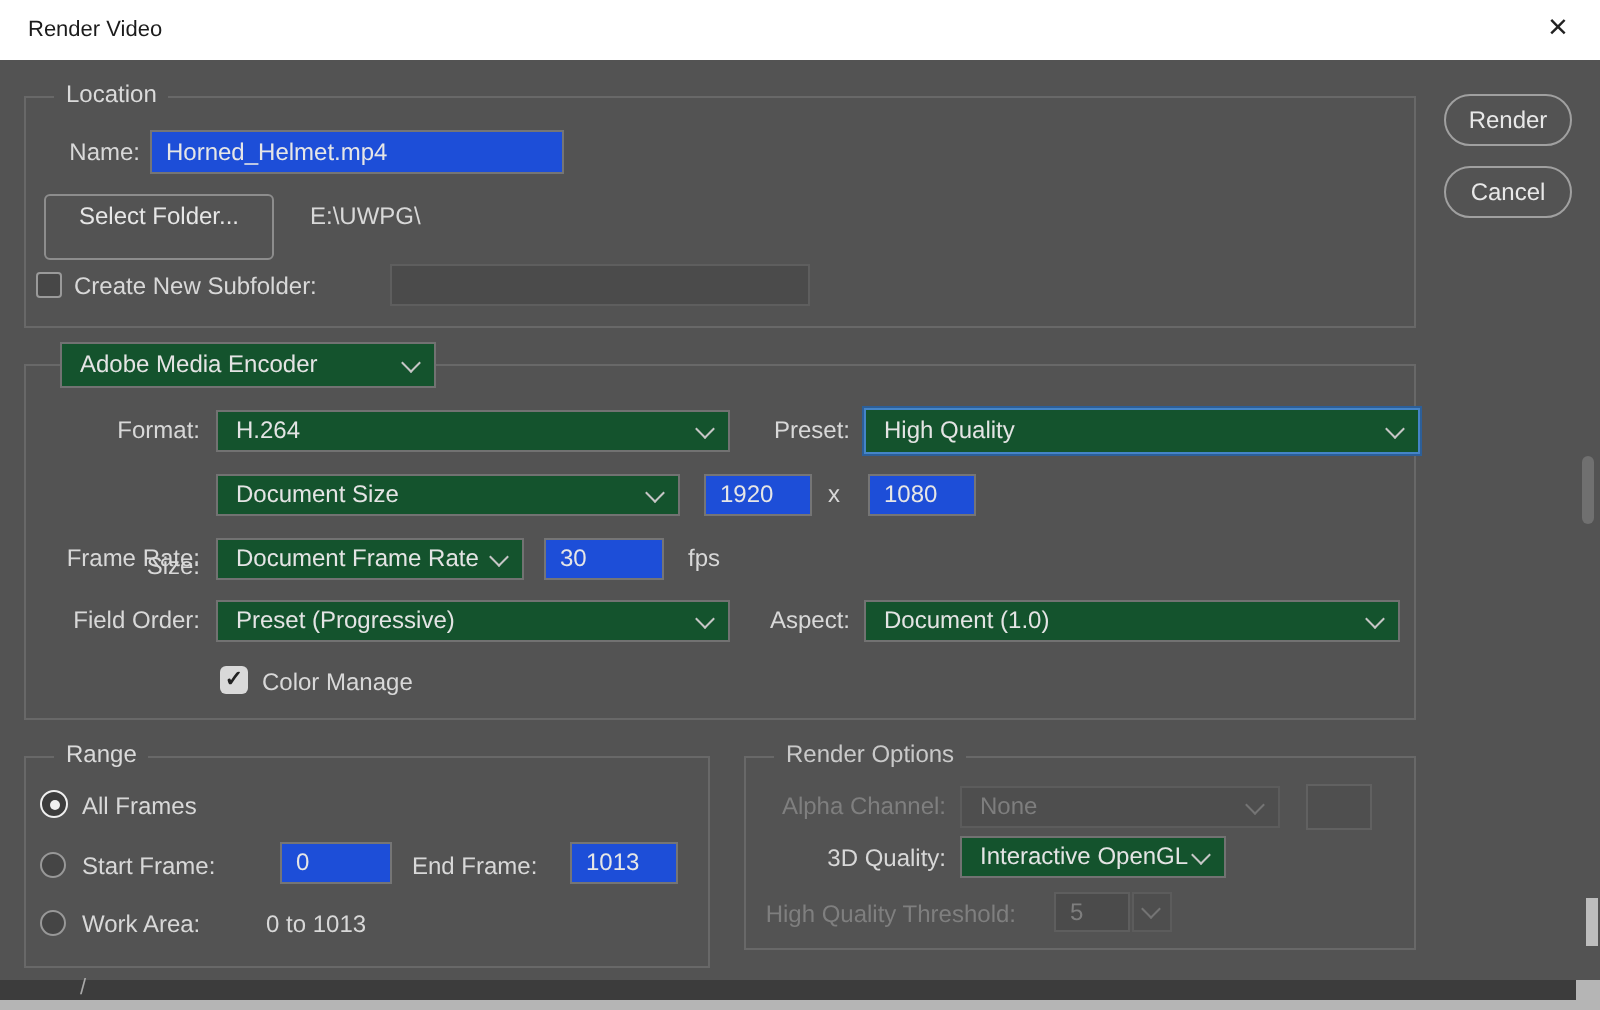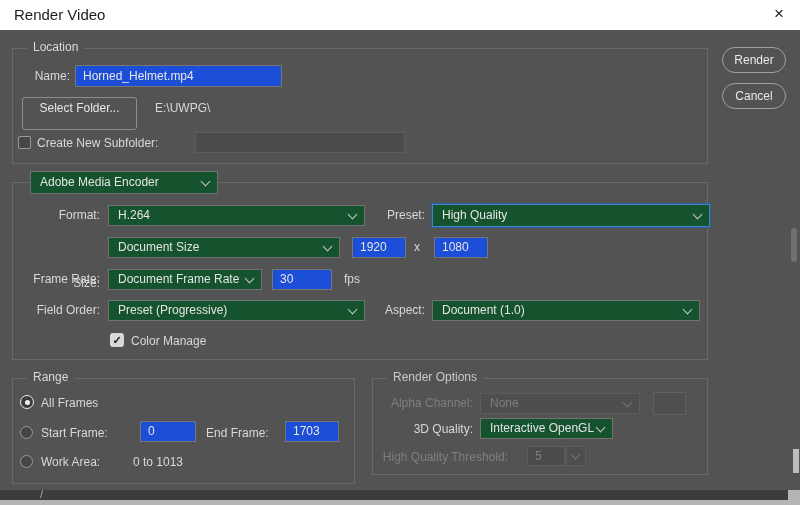--- a/index.html
+++ b/index.html
@@ -1,21 +1,21 @@
 <!DOCTYPE html>
 <html><head>
 <meta charset="utf-8">
 <style>
   html,body{margin:0;padding:0;background:#888;}
   #dialog{position:relative;width:800px;height:505px;font-family:"Liberation Sans",sans-serif;
           font-size:12px;color:#d8d8d8;overflow:hidden;background:#535353;
           -webkit-font-smoothing:antialiased;}
   
   .titlebar{position:absolute;left:0;top:0;width:800px;height:30px;background:#ffffff;color:#1c1c1c;}
-  .title-text{position:absolute;left:14px;top:0;line-height:30px;font-size:15px;}
+  .title-text{position:absolute;left:14px;top:0;line-height:30px;font-size:11px;}
   .close-btn{position:absolute;right:4px;top:0;width:34px;height:30px;text-align:center;line-height:28px;
              font-size:17px;color:#222;cursor:default;}
   
   .body-bg{position:absolute;left:0;top:30px;width:800px;height:460px;background:#535353;}
   
   .group{position:absolute;border:1px solid #686868;}
   .legend{position:absolute;top:-9px;left:14px;background:#535353;padding:0 6px;color:#dadada;}
   .legend-dis{color:#c9c9c9;}
   
   .lbl{position:absolute;color:#d8d8d8;white-space:nowrap;}
@@ -140,21 +140,21 @@
   <div class="group" style="left:12px;top:378px;width:341px;height:104px;">
     <span class="legend">Range</span>
   </div>
   <span class="radio-on" style="left:20px;top:395px;"></span>
   <span class="lbl" style="left:41px;top:396px;line-height:14px;">All Frames</span>
 
   <span class="radio" style="left:20px;top:426px;"></span>
   <span class="lbl" style="left:41px;top:426px;line-height:14px;">Start Frame:</span>
   <div class="field" style="left:140px;top:421px;width:56px;height:21px;line-height:19px;">0</div>
   <span class="lbl" style="left:206px;top:426px;line-height:14px;">End Frame:</span>
-  <div class="field" style="left:285px;top:421px;width:54px;height:21px;line-height:19px;">1703</div>
+  <div class="field" style="left:285px;top:421px;width:54px;height:21px;line-height:19px;">1013</div>
 
   <span class="radio" style="left:20px;top:455px;"></span>
   <span class="lbl" style="left:41px;top:455px;line-height:14px;">Work Area:</span>
   <span class="lbl" style="left:133px;top:455px;line-height:14px;">0 to 1013</span>
 
   <div class="group" style="left:372px;top:378px;width:334px;height:95px;">
     <span class="legend legend-dis">Render Options</span>
   </div>
   <span class="lbl-dis" style="left:373px;top:393px;width:100px;line-height:21px;">Alpha Channel:</span>
   <div class="dropdown-dis" style="left:480px;top:393px;width:160px;height:21px;line-height:19px;">

